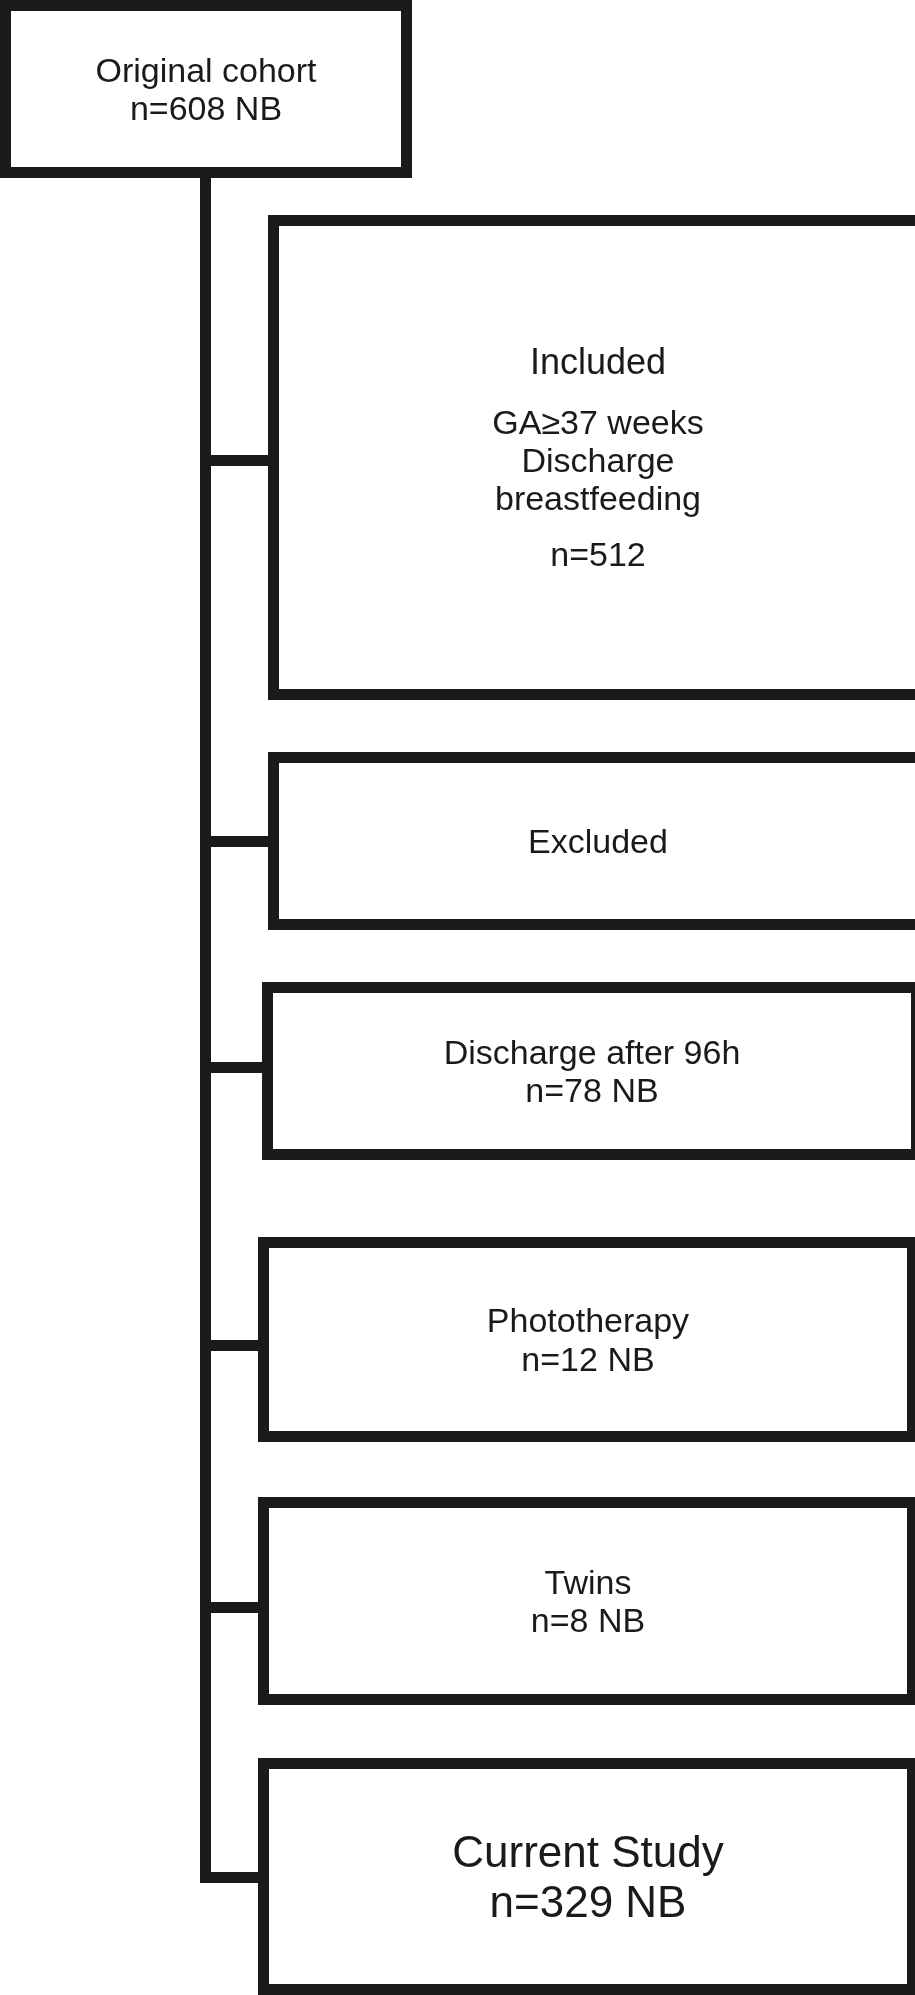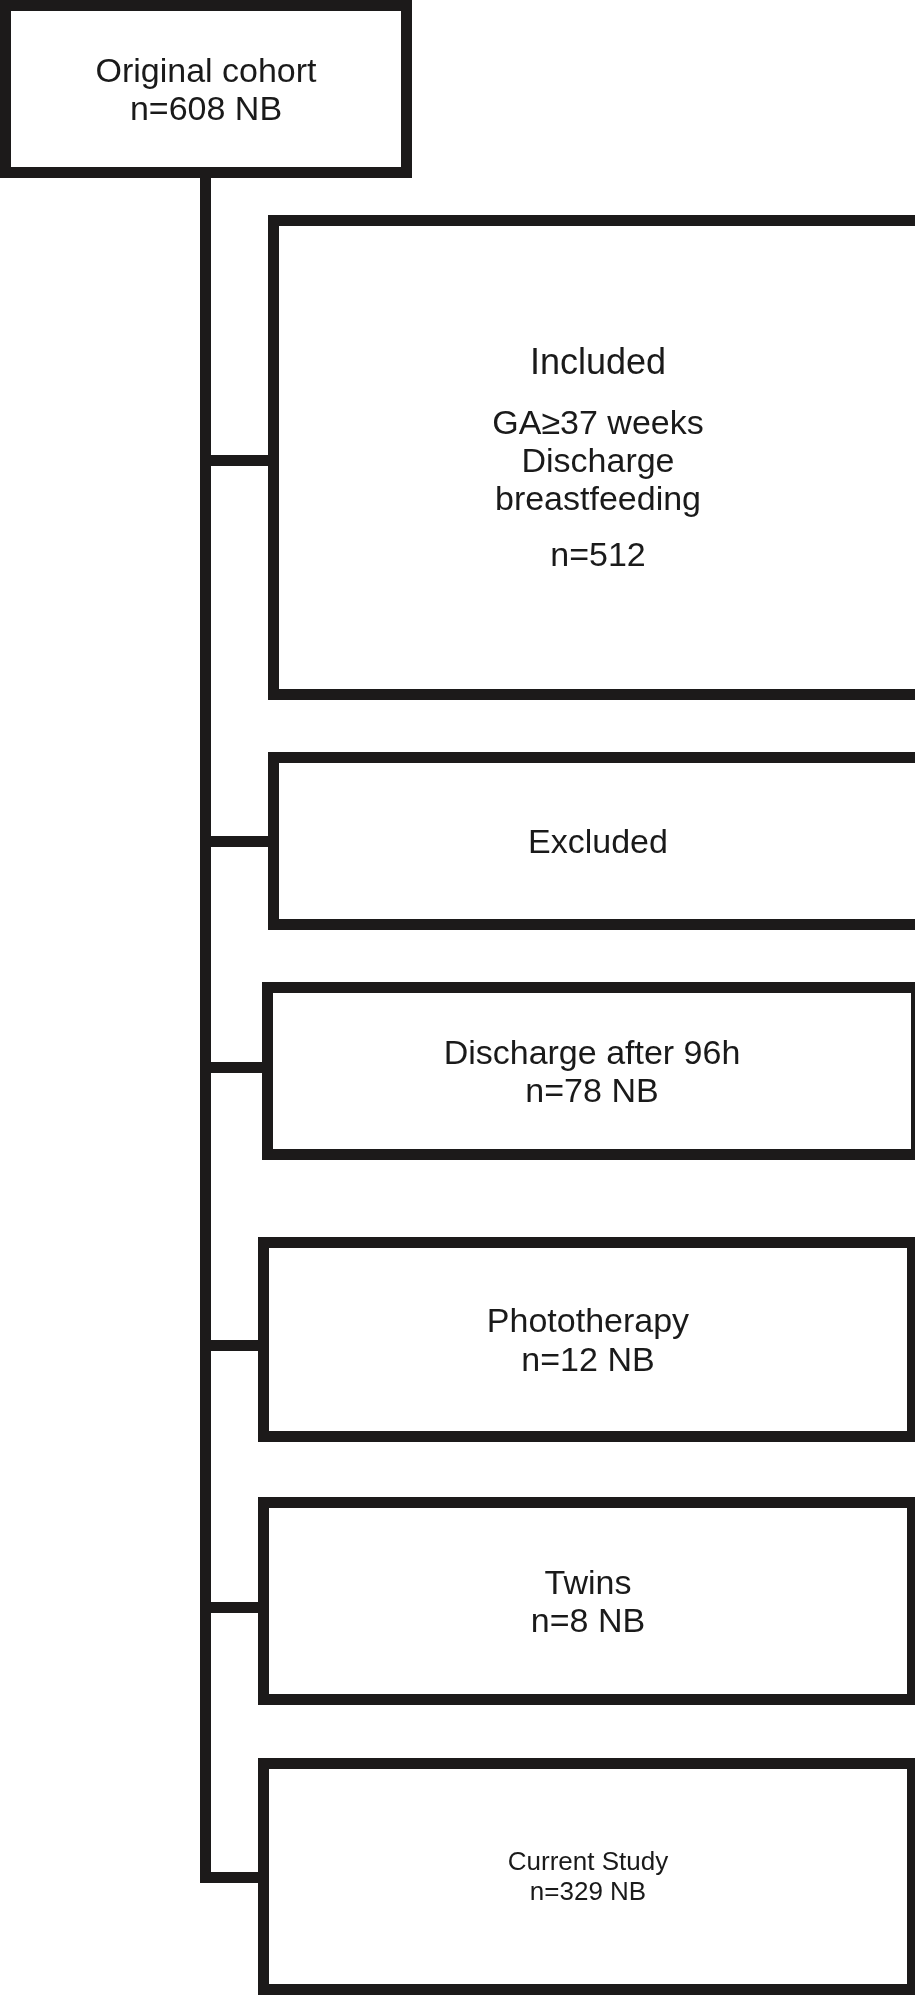--- a/index.html
+++ b/index.html
@@ -42,21 +42,21 @@
   #node-current{  left:258px; top:1381px; width:660px; height:190px; }
 
   
   #node-original .line{ font-size:34px; }
   #node-included .line{ font-size:34px; }
   #node-included .line.head{ font-size:36px; margin-bottom:20px;}
   #node-excluded .line{ font-size:34px; }
   #node-discharge .line{ font-size:34px; }
   #node-photo .line{ font-size:34px; }
   #node-twins .line{ font-size:34px; }
-  #node-current .line{ font-size:26px; }
+  #node-current .line{ font-size:44px; }
   #node-included .line.count{ margin-top:18px; }
 
   
   .trunk{
     position:absolute;
     background:#1c1a1a;
     z-index:1;
   }
   .branch{
     position:absolute;

